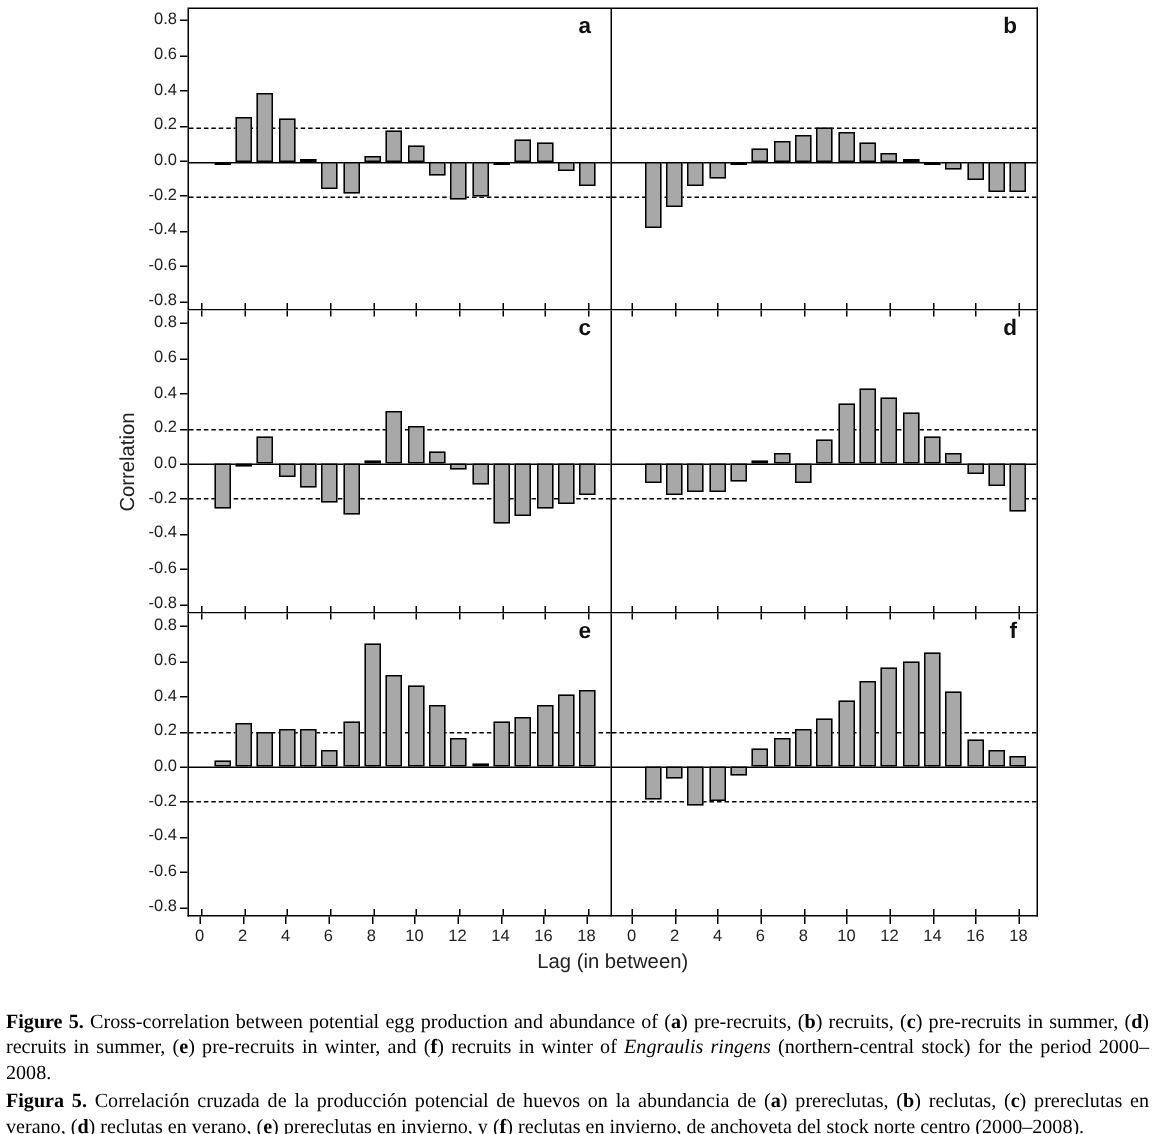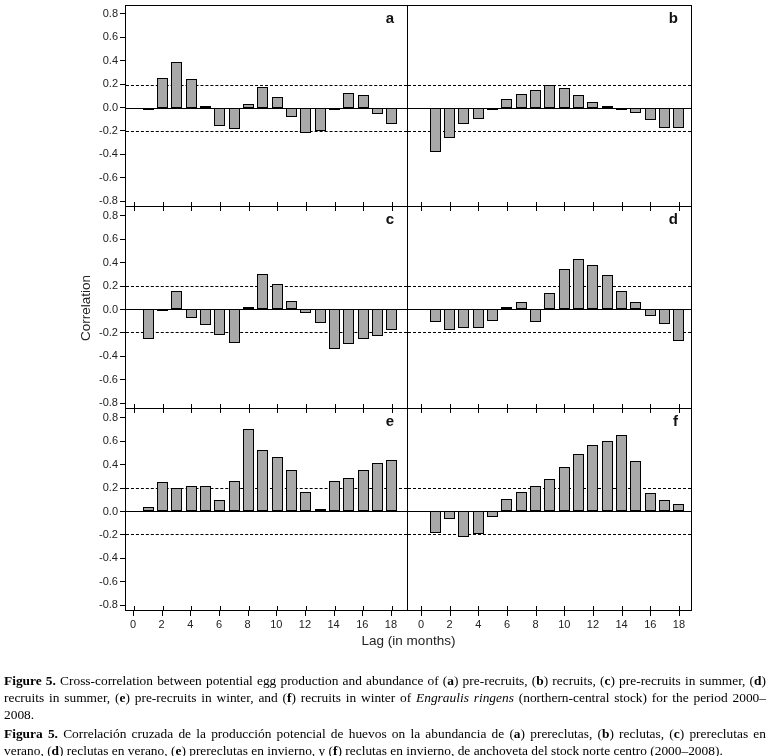--- a/index.html
+++ b/index.html
@@ -361,17 +361,17 @@
       <div class="xlab" style="left: 564.3px; top: 618px;">10</div>
       <div class="xtick-out" style="left: 592.96px; top: 611px;"></div>
       <div class="xlab" style="left: 592.96px; top: 618px;">12</div>
       <div class="xtick-out" style="left: 621.62px; top: 611px;"></div>
       <div class="xlab" style="left: 621.62px; top: 618px;">14</div>
       <div class="xtick-out" style="left: 650.28px; top: 611px;"></div>
       <div class="xlab" style="left: 650.28px; top: 618px;">16</div>
       <div class="xtick-out" style="left: 678.94px; top: 611px;"></div>
       <div class="xlab" style="left: 678.94px; top: 618px;">18</div>
     </div>
-  <div id="x-axis-title">Lag (in months)</div>
+  <div id="x-axis-title">Lag (in between)</div>
 </div>
 
 <p class="caption" id="caption-en"><span style="font-weight: bold;">Figure 5.</span><span> Cross-correlation between potential egg production and abundance of (</span><span style="font-weight: bold;">a</span><span>) pre-recruits, (</span><span style="font-weight: bold;">b</span><span>) recruits, (</span><span style="font-weight: bold;">c</span><span>) pre-recruits in summer, (</span><span style="font-weight: bold;">d</span><span>) recruits in summer, (</span><span style="font-weight: bold;">e</span><span>) pre-recruits in winter, and (</span><span style="font-weight: bold;">f</span><span>) recruits in winter of </span><span style="font-style: italic;">Engraulis ringens</span><span> (northern-central stock) for the period 2000–2008.</span></p>
 <p class="caption" id="caption-es"><span style="font-weight: bold;">Figura 5.</span><span> Correlación cruzada de la producción potencial de huevos on la abundancia de (</span><span style="font-weight: bold;">a</span><span>) prereclutas, (</span><span style="font-weight: bold;">b</span><span>) reclutas, (</span><span style="font-weight: bold;">c</span><span>) prereclutas en verano, (</span><span style="font-weight: bold;">d</span><span>) reclutas en verano, (</span><span style="font-weight: bold;">e</span><span>) prereclutas en invierno, y (</span><span style="font-weight: bold;">f</span><span>) reclutas en invierno, de anchoveta del stock norte centro (2000–2008).</span></p>
 
 </body></html>

